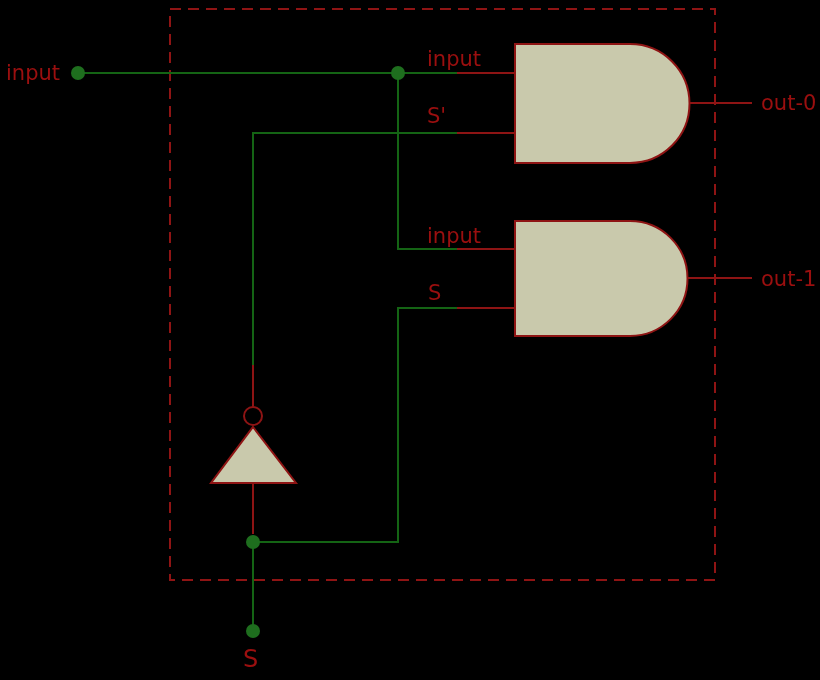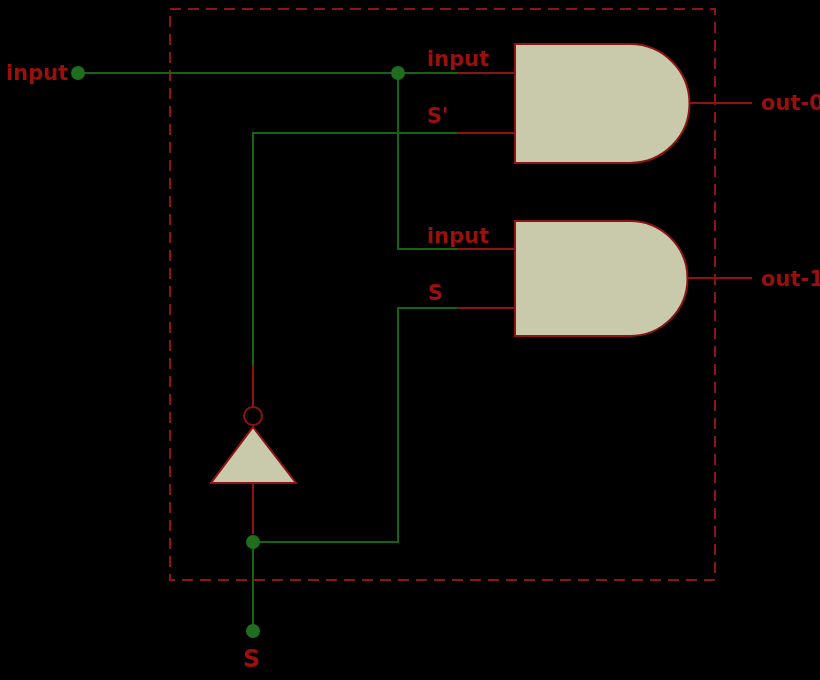--- a/index.html
+++ b/index.html
@@ -22,21 +22,21 @@
     font-size: 24px;
   }
   .wire { stroke-width: 2; fill: none; }
   .stub { stroke-width: 2; fill: none; }
   .gate { stroke-width: 2; }
   .boundary { stroke-width: 2; fill: none; stroke-dasharray: 11,7; }
 </style>
 </head>
 <body>
 
-<div class="canvas" style="background-color: rgb(0, 0, 0); font-weight: bold;">
+<div class="canvas" style="background-color: rgb(0, 0, 0);">
   <svg width="820" height="680" viewBox="0 0 820 680">
 
     <rect class="boundary" x="170" y="9" width="545" height="571" stroke="#8f1414"></rect>
 
     <line class="wire" x1="78" y1="73" x2="457" y2="73" stroke="#146414"></line>
     <polyline class="wire" points="398,73 398,249 457,249" stroke="#146414"></polyline>
     <polyline class="wire" points="253,365 253,133 457,133" stroke="#146414"></polyline>
     <polyline class="wire" points="253,631 253,542 398,542 398,308 457,308" stroke="#146414"></polyline>
 
     <line class="stub" x1="457" y1="73" x2="515" y2="73" stroke="#8e1414"></line>

